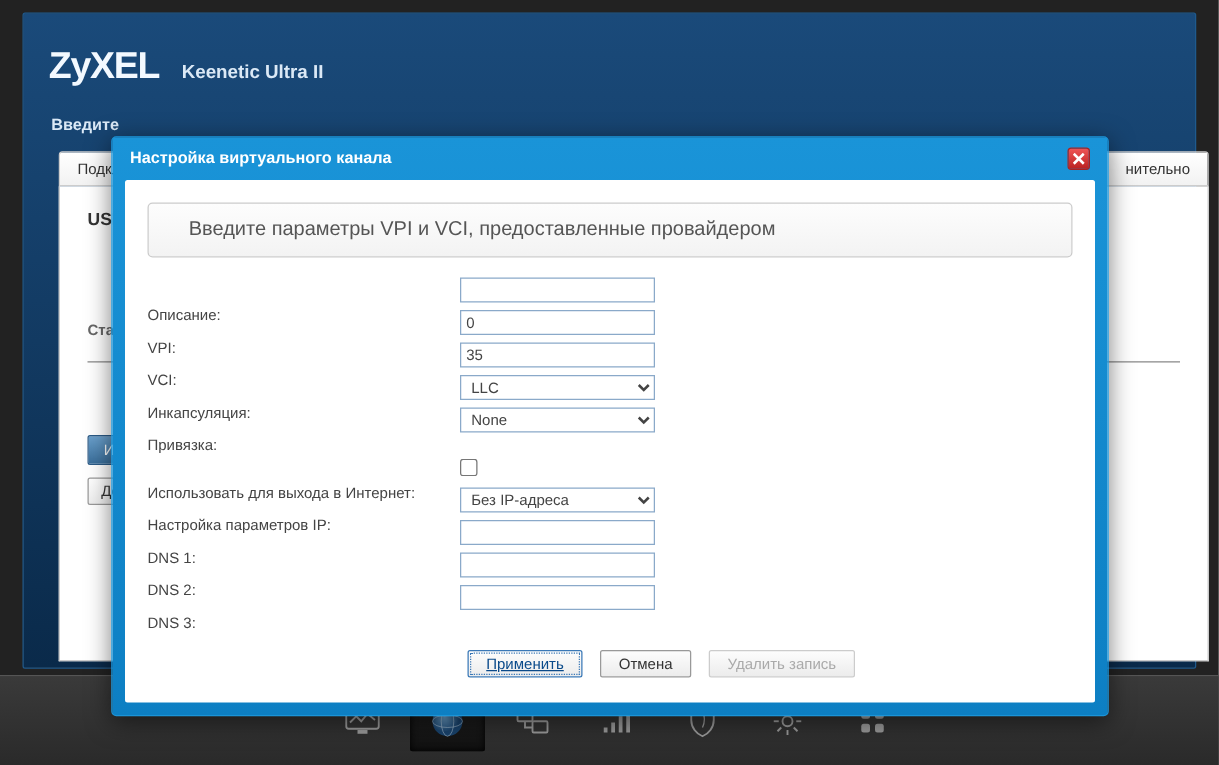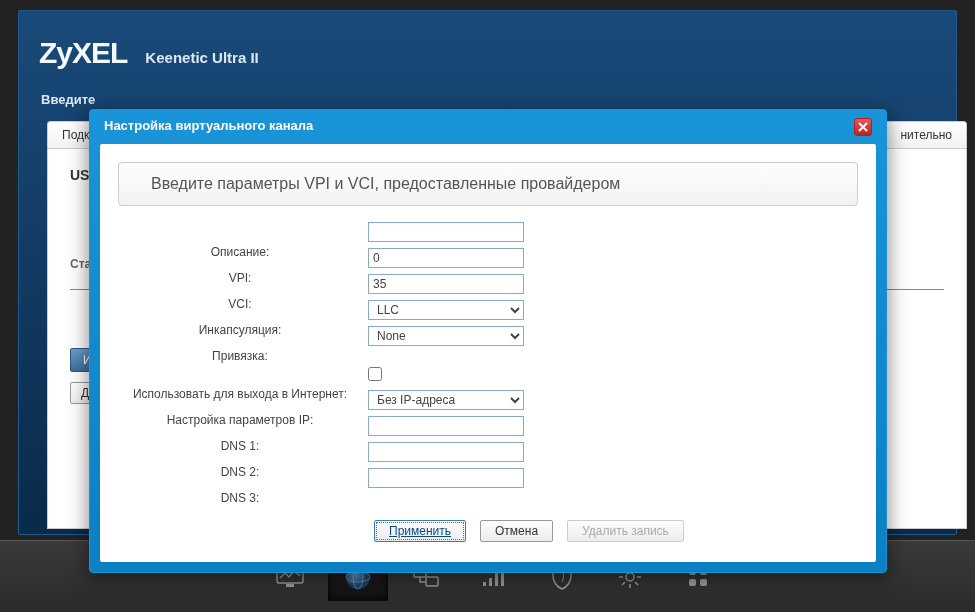--- a/index.html
+++ b/index.html
@@ -170,21 +170,21 @@
   .form-row {
     display: flex;
     align-items: center;
     margin-bottom: 2px;
     font-size: 12px;
     color: #444;
     height: 24px;
   }
   .form-row label {
     width: 250px;
-    text-align: center;
+    text-align: left;
     padding-right: 6px;
     margin-top: 40px;
   }
   .form-row input[type="text"], .form-row select {
     width: 156px;
     height: 20px;
     border: 1px solid #8aa9c9;
     background: #fff;
     font-size: 12px;
     padding: 1px 4px;

